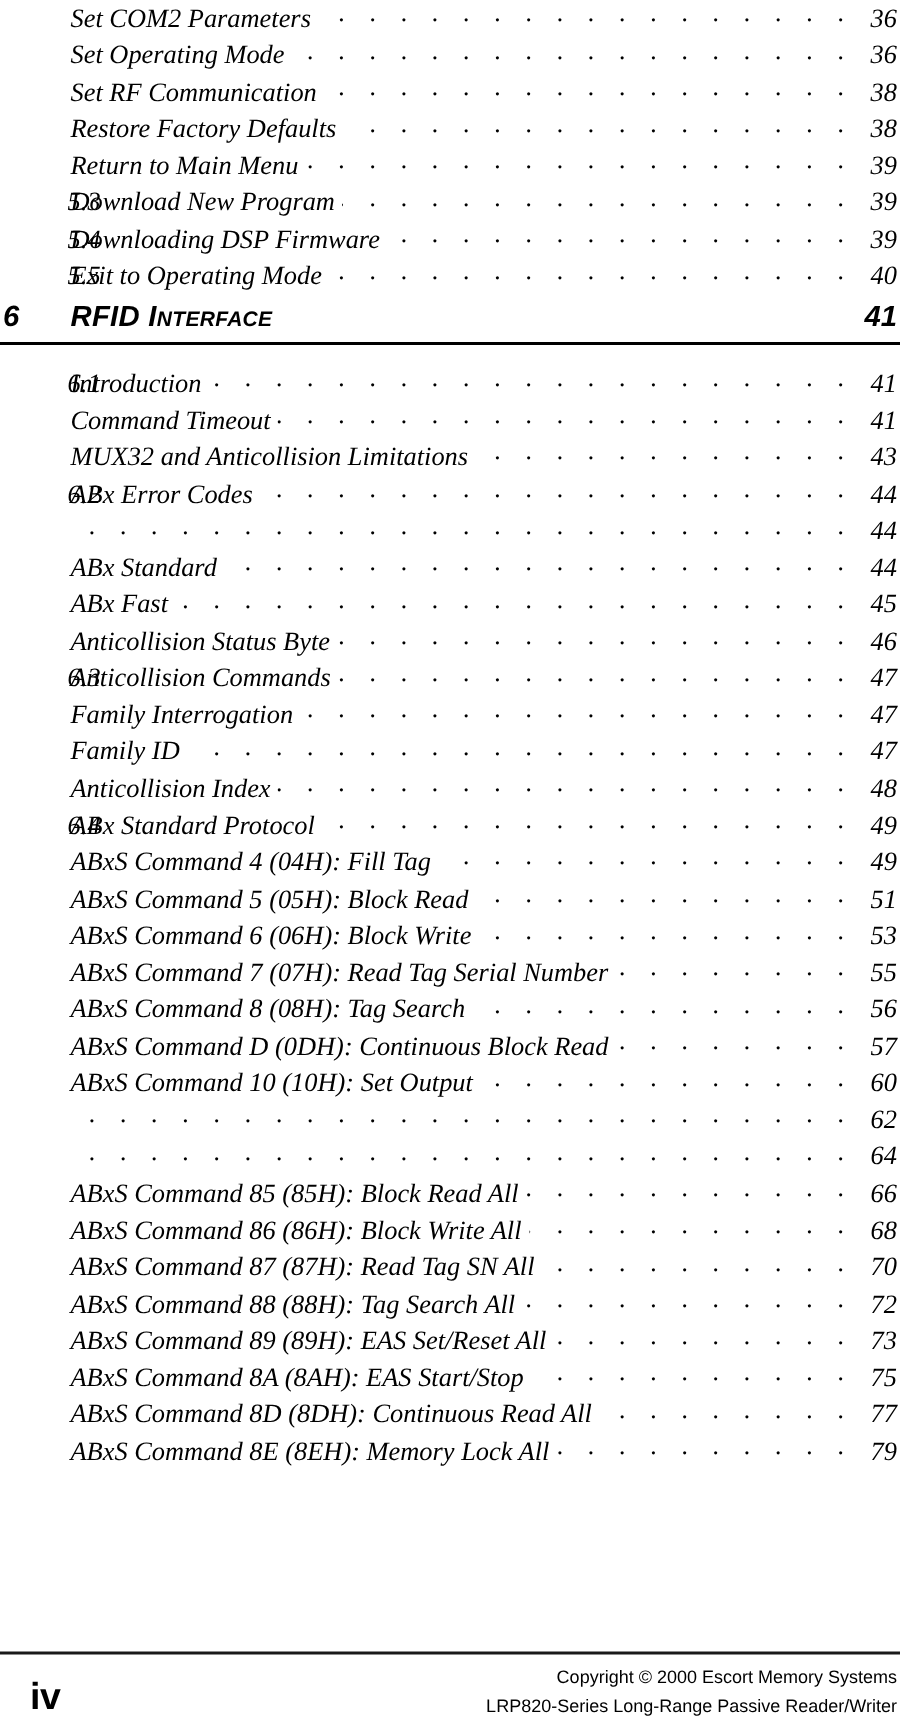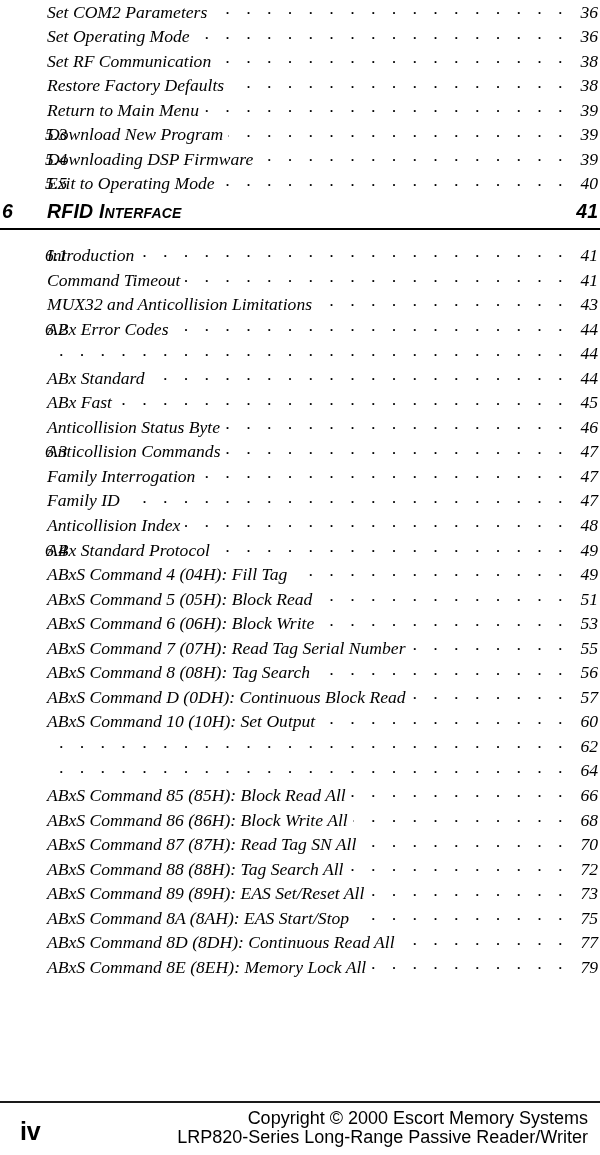--- a/index.html
+++ b/index.html
@@ -134,24 +134,24 @@
     left: 4px;
     top: 16px;
     font-size: 25px;
     font-weight: bold;
     letter-spacing: -0.3px;
     line-height: 1;
     margin-left: 16px;
   }
   .copyright {
     position: absolute;
-    right: 12px;
+    right: 2px;
     top: 6px;
     text-align: right;
-    font-size: 18px;
+    font-size: 12px;
     line-height: 19px;
   }
 </style>
 </head>
 <body>
 
 <div class="toc">
   <div id="toc-before">
       <div class="toc-row">
         <span class="num"></span>

